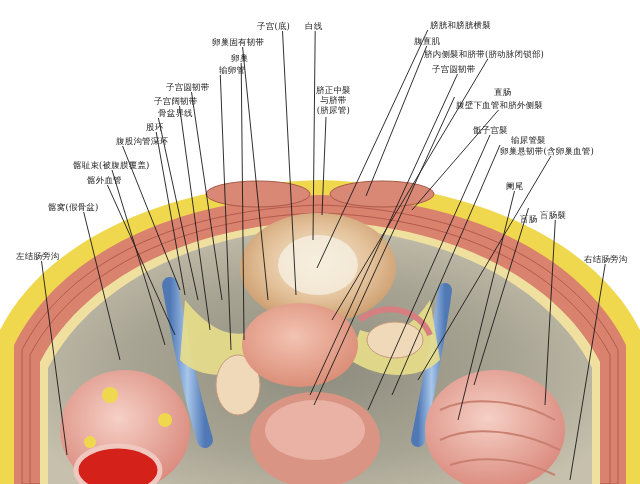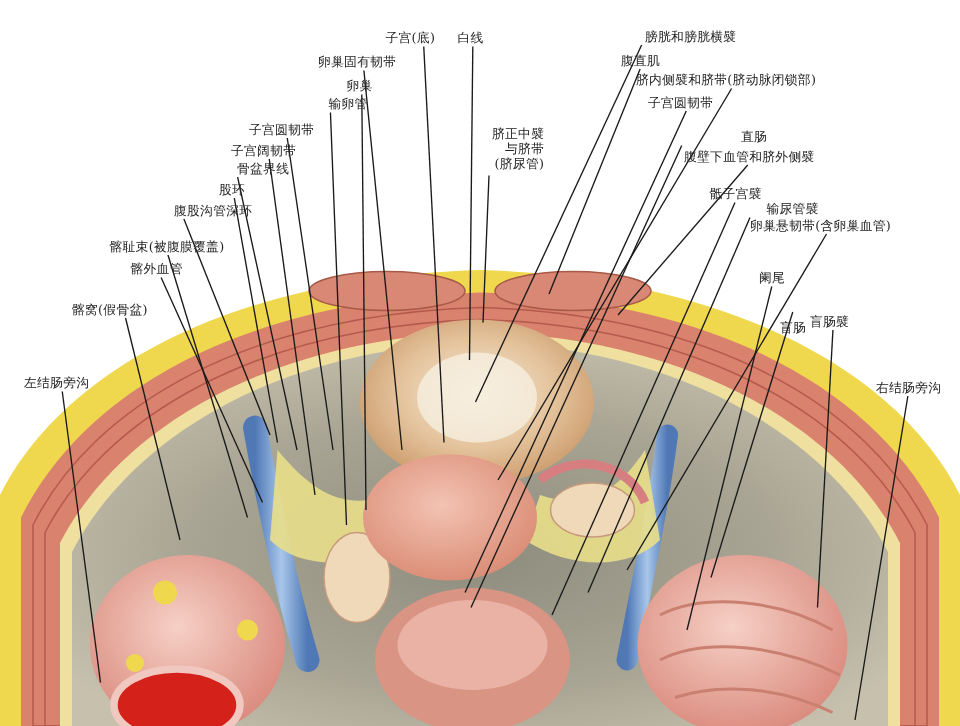--- a/index.html
+++ b/index.html
@@ -1,21 +1,21 @@
 <!DOCTYPE html>
 <html><head>
 <meta charset="utf-8">
 <style>
   html, body { margin: 0; padding: 0; background: #ffffff; }
   body { width: 640px; height: 484px; position: relative; overflow: hidden;
          font-family: "DejaVu Serif", "Liberation Serif", serif; }
   #figure { position: absolute; left: 0; top: 0; width: 640px; height: 484px; }
   .lbl { position: absolute; font-size: 8.5px; line-height: 10px; color: #222;
          white-space: nowrap; letter-spacing: 0.2px; }
-  .lbl.multi { white-space: pre; text-align: right; padding-left: 12px; }
+  .lbl.multi { white-space: pre; text-align: center; }
 </style>
 </head>
 <body>
 
 <svg id="figure" viewBox="0 0 640 484" xmlns="http://www.w3.org/2000/svg">
   <defs>
     <radialGradient id="gCavity" cx="50%" cy="55%" r="60%">
       <stop offset="0%" stop-color="#8d8c7e"></stop>
       <stop offset="60%" stop-color="#a9a594"></stop>
       <stop offset="100%" stop-color="#c6c0ad"></stop>

